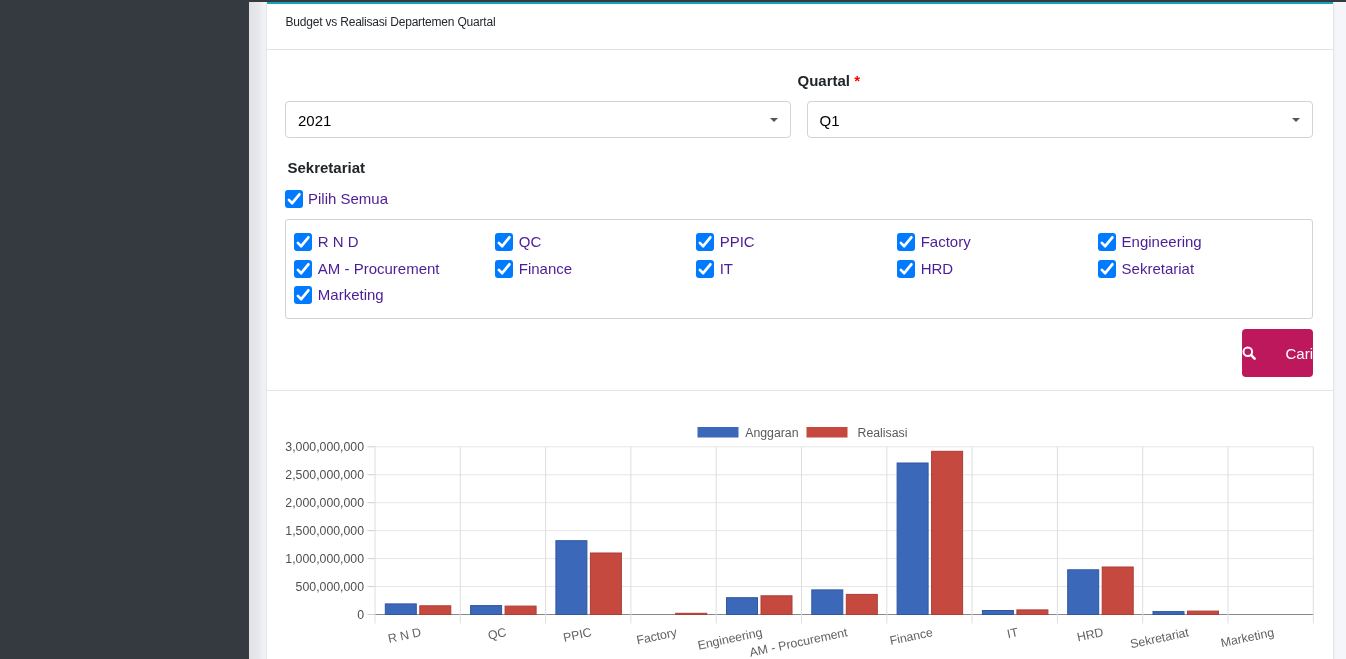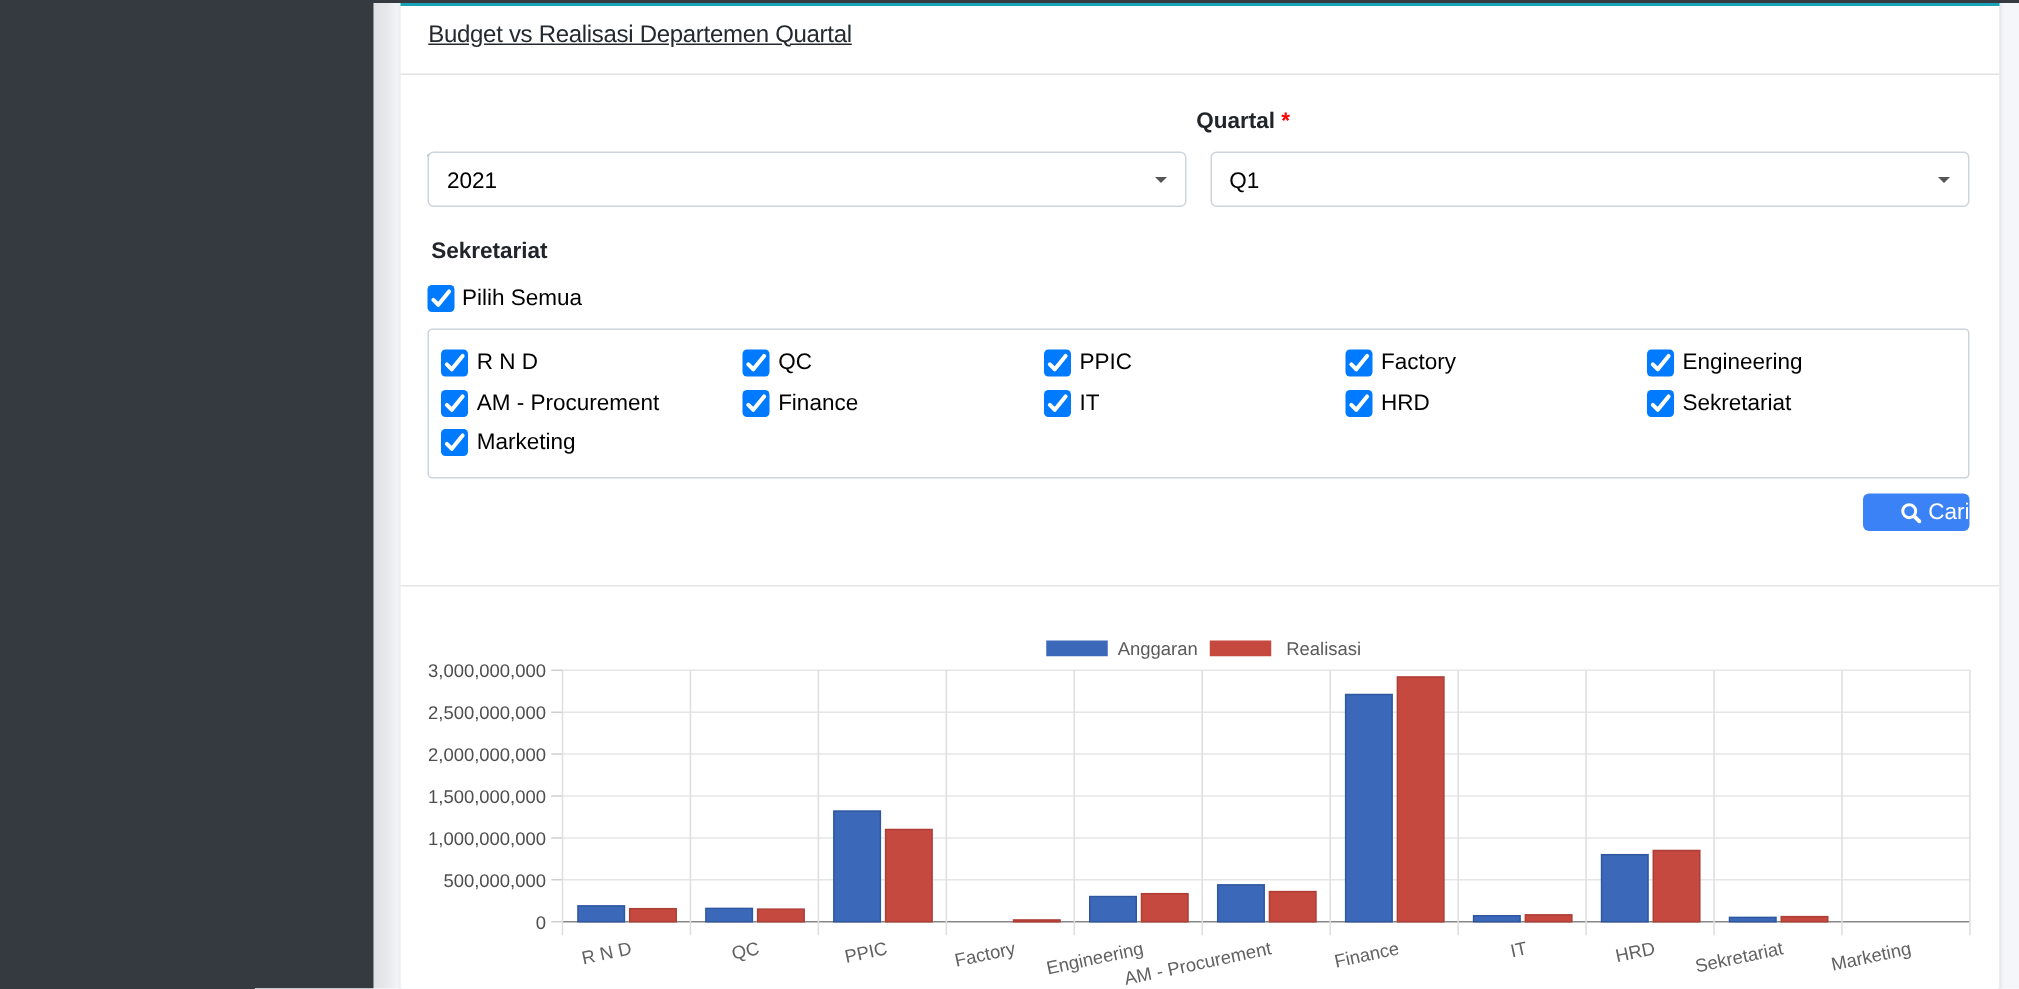--- a/index.html
+++ b/index.html
@@ -5,35 +5,35 @@
 * { margin:0; padding:0; box-sizing:border-box; }
 html,body { width:1346px; height:659px; overflow:hidden; background:#f4f6f9;
   font-family:"Liberation Sans",sans-serif; position:relative; }
 .sidebar { position:absolute; left:0; top:0; width:249px; height:659px; background:#343a40; z-index:3; }
 .sideshadow { position:absolute; left:249px; top:0; width:17px; height:659px;
   background:linear-gradient(to right, rgba(0,0,0,0.085), rgba(0,0,0,0.055) 55%, rgba(0,0,0,0)); z-index:2; }
 .topbar { position:absolute; left:0; top:0; width:1346px; height:1.8px; background:#343a40; z-index:10; }
 .card { position:absolute; left:266.5px; top:0; width:1066.5px; height:900px; background:#fff;
   box-shadow:0 0 1px rgba(0,0,0,.125), 0 1px 3px rgba(0,0,0,.12); z-index:4; }
 .tealbar { position:absolute; left:0; top:0; width:100%; height:3.5px; background:#17a2b8; }
-.cardtitle { position:absolute; left:19px; top:14.5px; font-size:16px; letter-spacing:-0.2px; color:#24292e;text-decoration:underline; }
+.cardtitle { position:absolute; left:19px; top:14.5px; font-size:12px; letter-spacing:-0.2px; color:#24292e; }
 .headerline { position:absolute; left:0; top:48.5px; width:100%; height:1px; background:#e2e2e2; }
 .lbl { position:absolute; font-size:15px; font-weight:bold; color:#212529; height:22px; line-height:22px; }
 .lbl .req { color:#ff0000; font-weight:bold; }
 .sel { position:absolute; height:37px; width:506px; border:1px solid #ced4da; border-radius:4px;
   background:#fff; font-size:15px; color:#000000; line-height:38px; padding-left:12px; }
 .sel .arrow { position:absolute; right:12px; top:16px; width:0; height:0;
   border-left:4px solid transparent; border-right:4px solid transparent; border-top:4.5px solid #555; }
 .cb { position:absolute; width:18px; height:18px; background:#007bff; border-radius:3px; }
 .cb svg { position:absolute; left:0; top:0; }
-.cblabel { position:absolute; font-size:15px; color:#000000; height:22px; line-height:22px; }
+.cblabel { position:absolute; font-size:15px; color:#4c1d95; height:22px; line-height:22px; }
 .groupbox { position:absolute; left:18.5px; top:219px; width:1027.5px; height:99.5px;
   border:1px solid #ced4da; border-radius:3px; }
-.btn-cari { position:absolute; left:975.5px; top:329px; width:71px; height:25px; background:#3b82f6;
-  border-radius:4px; color:#fff; font-size:15px; display:flex; align-items:center; justify-content:flex-end; }
+.btn-cari { position:absolute; left:975.5px; top:329px; width:71px; height:48px; background:#be185d;
+  border-radius:4px; color:#fff; font-size:15px; display:flex; align-items:center; justify-content:space-between; }
 .btn-cari svg { margin-right:4px; }
 .sep { position:absolute; left:0; top:390px; width:100%; height:1px; background:#e5e5e5; }
 </style>
 </head>
 <body>
 <div class="sideshadow"></div>
 <div class="sidebar"></div>
 <div class="card">
   <div class="tealbar"></div>
   <div class="cardtitle">Budget vs Realisasi Departemen Quartal</div>

